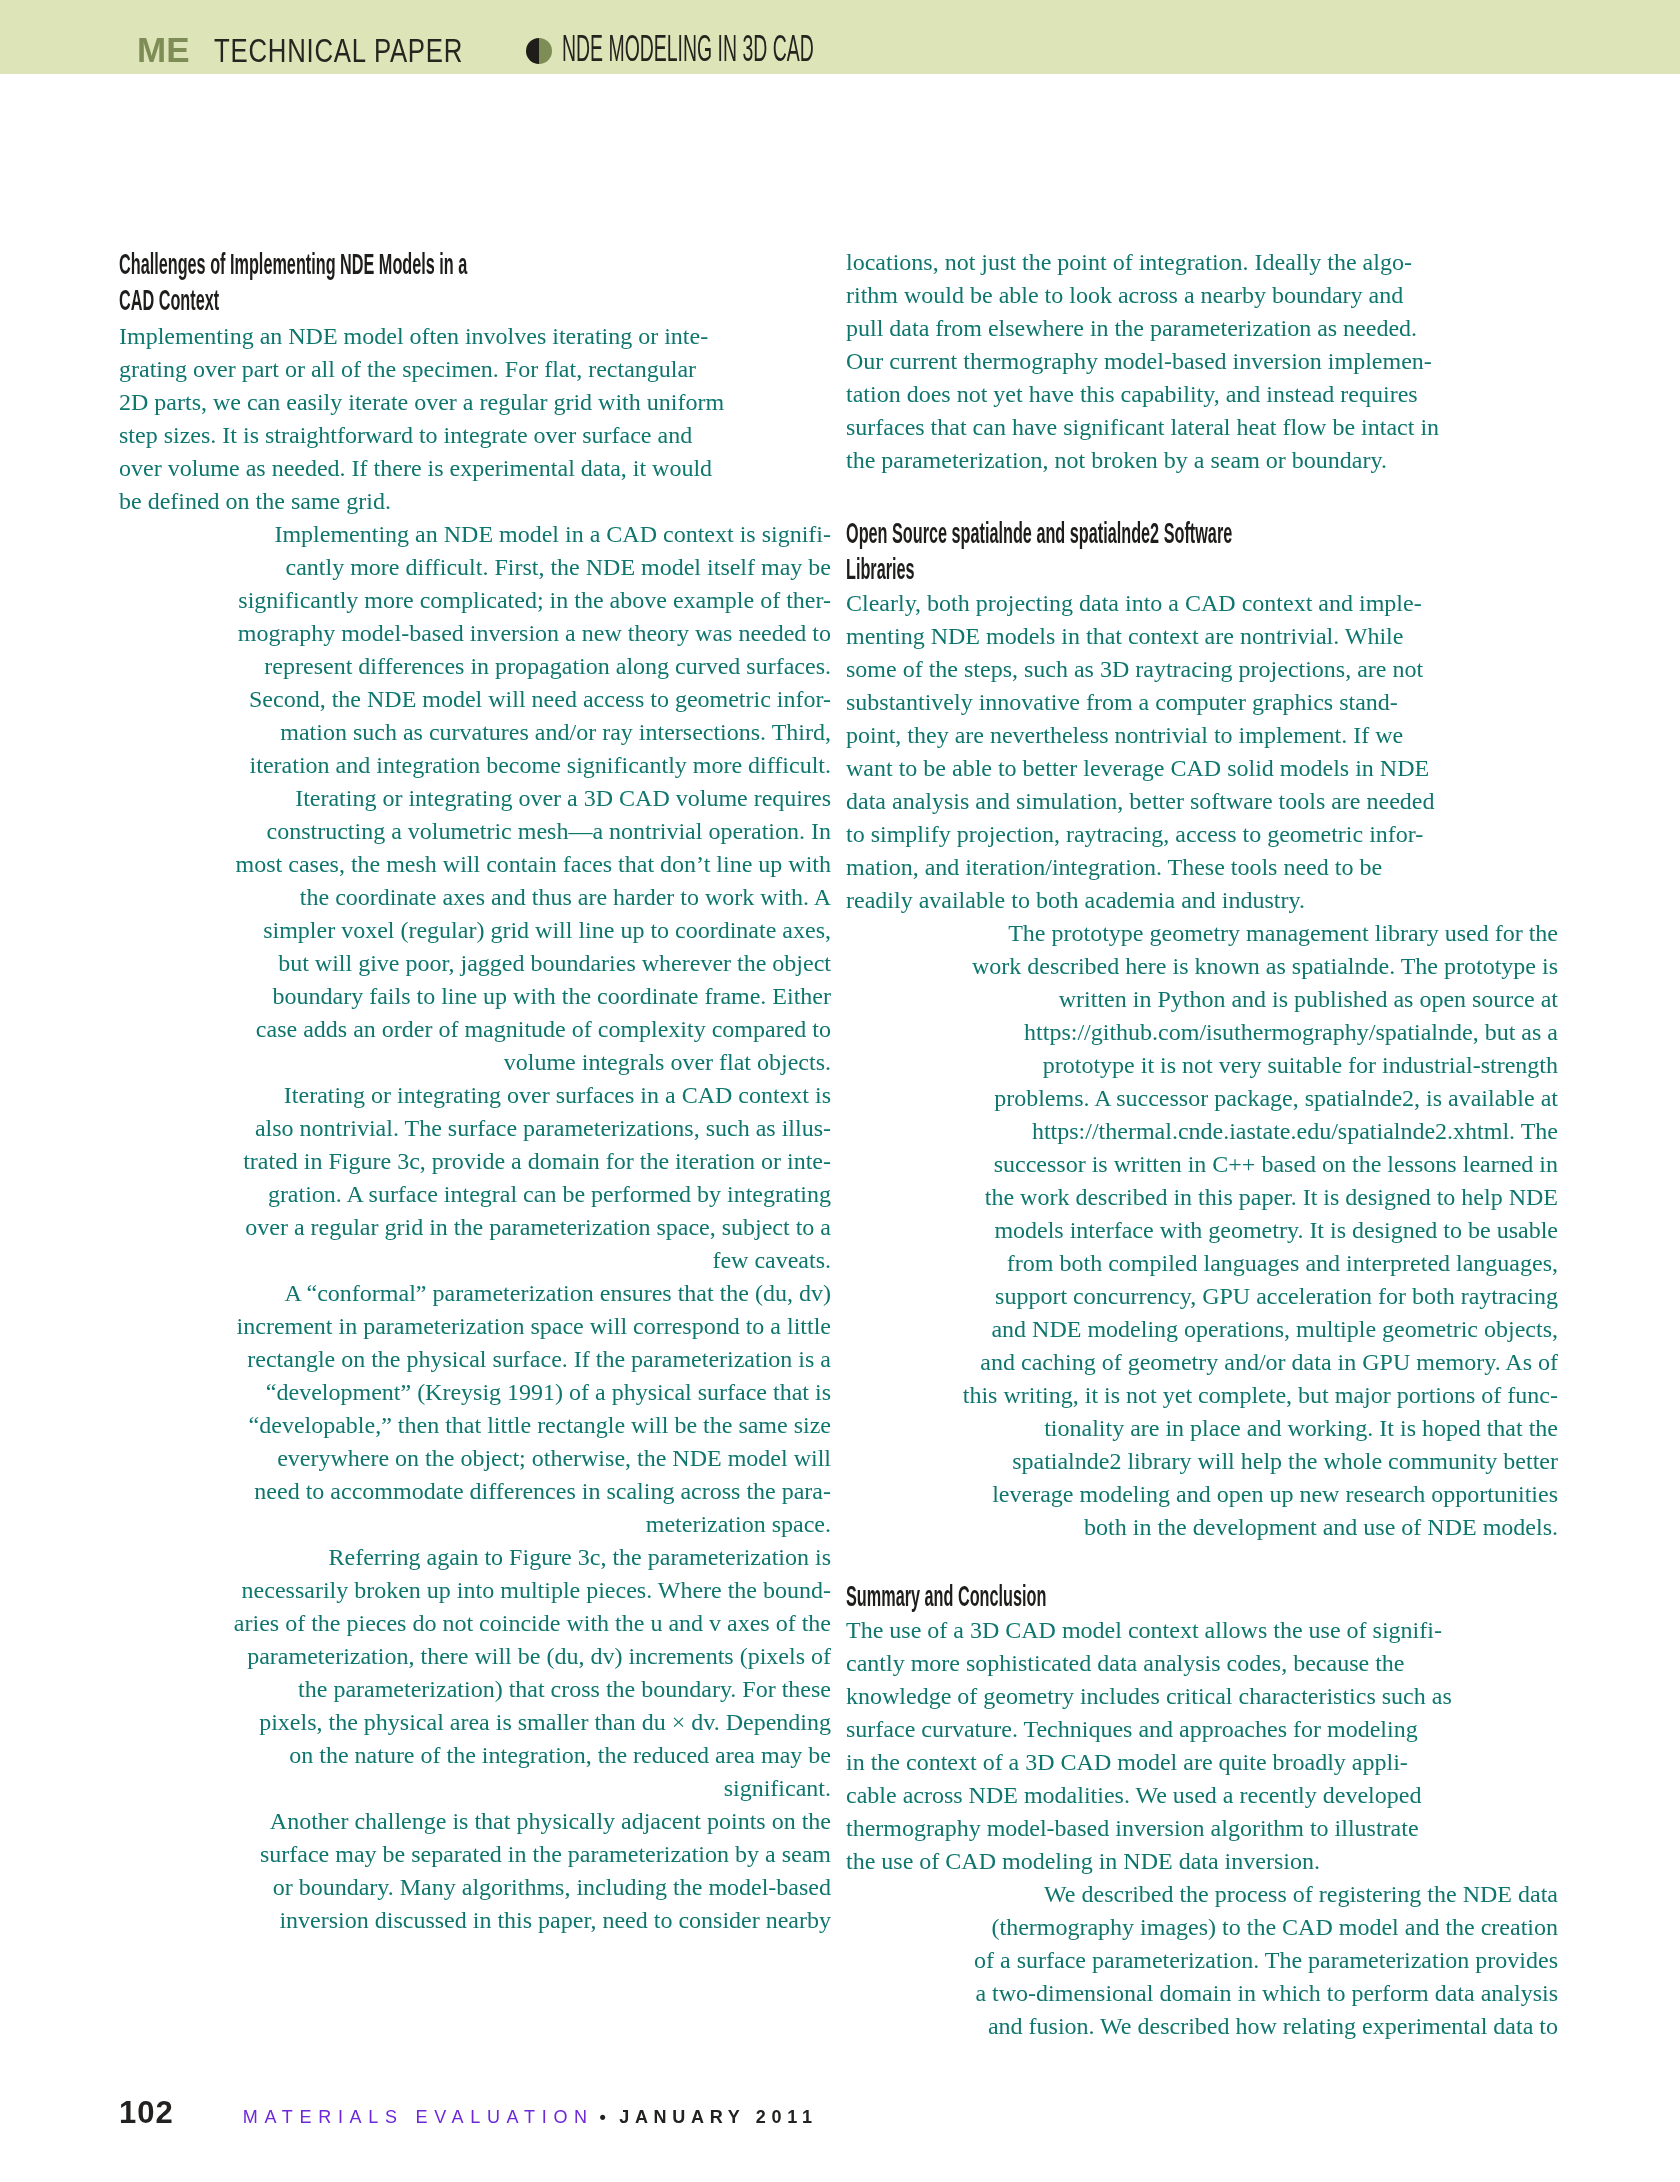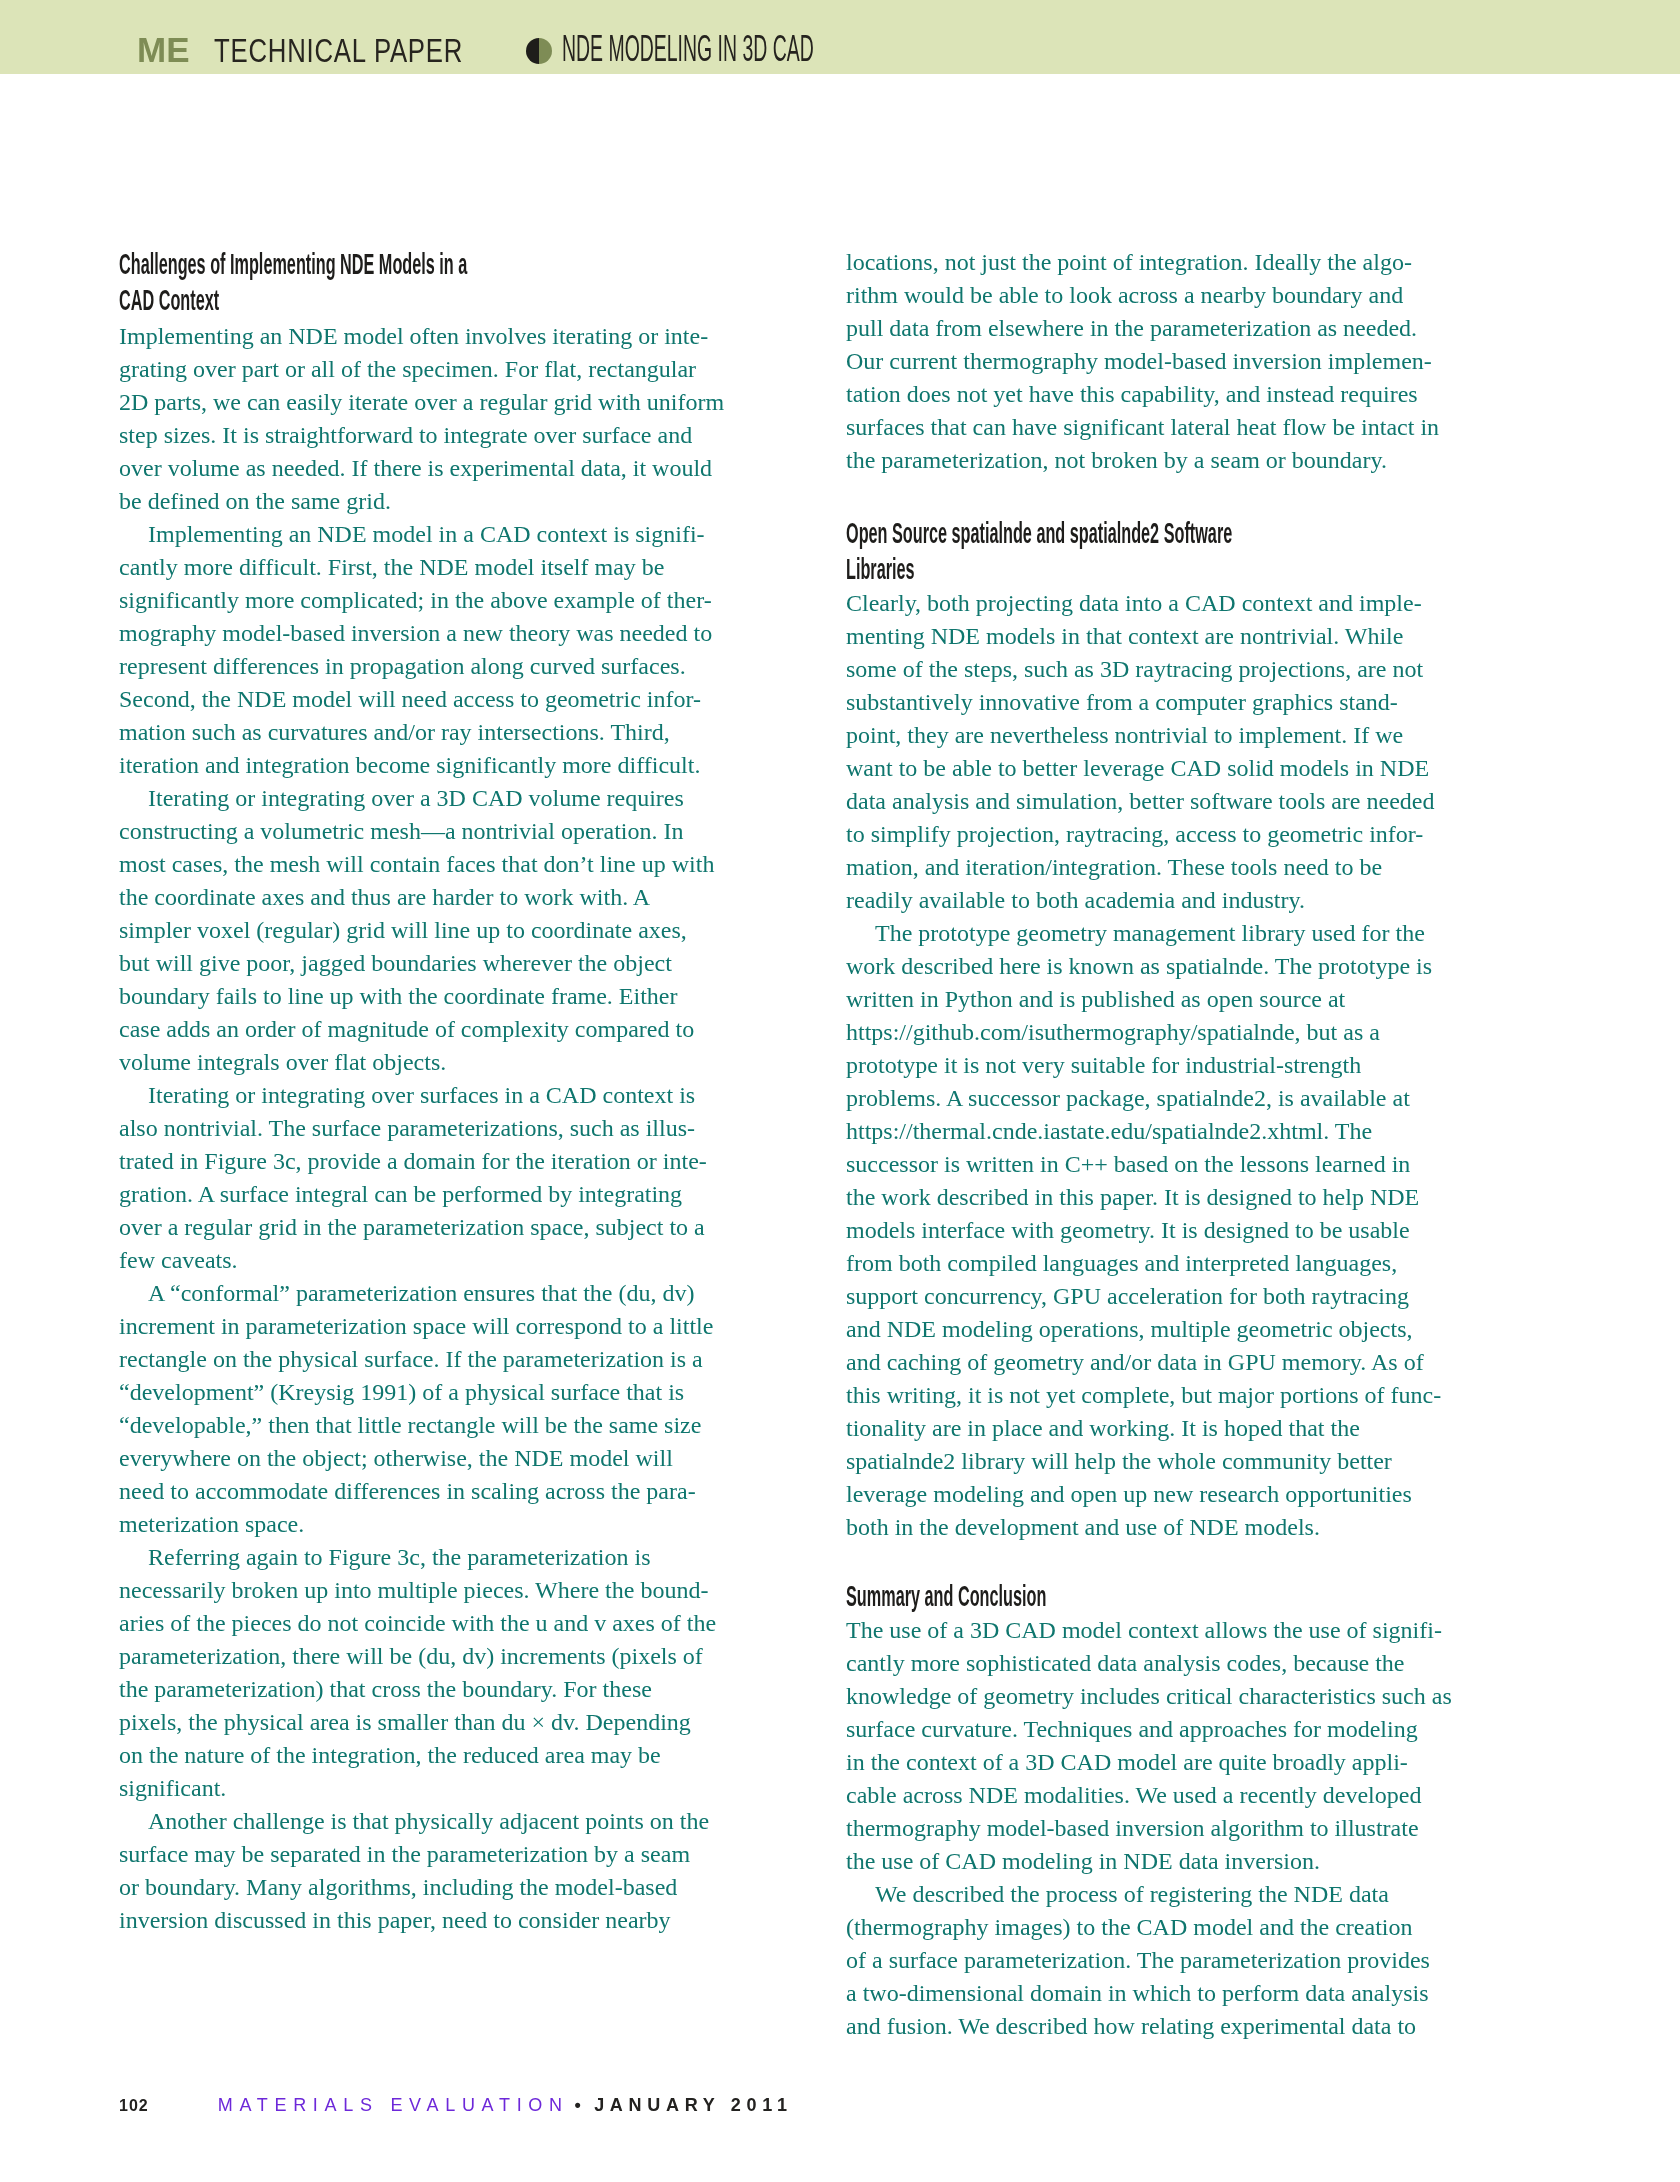--- a/index.html
+++ b/index.html
@@ -59,30 +59,30 @@
   .h-top{margin-bottom:1.9px;}
   .h-mid{margin-top:38px;margin-bottom:0;}
   .h-sum{margin-top:34px;margin-bottom:0;}
 
   .body{
     margin:0;
     font-size:24px;line-height:33px;
     color:#0f766e;
     white-space:pre;
   }
-  .indent{text-indent:29px;}
+  .indent{text-indent:29px;text-align:right;}
 
   
   .footer{
     position:absolute;left:119px;top:2095px;
     display:flex;align-items:baseline;
     font-family:"Liberation Sans",sans-serif;
     color:#232220;white-space:pre;
   }
-  .pageno{font-weight:700;font-size:16px;letter-spacing:1px;}
+  .pageno{font-weight:700;font-size:31px;letter-spacing:1px;}
   .journal{font-weight:400;font-size:18px;letter-spacing:6.7px;margin-left:69px;color:#6d28d9;}
   .dot{font-weight:700;font-size:18px;margin-left:5.7px;}
   .issue{font-weight:700;font-size:18px;letter-spacing:5.7px;margin-left:13.4px;}
 </style>
 </head>
 <body>
 
 <div class="page">
 
   <header class="band">

